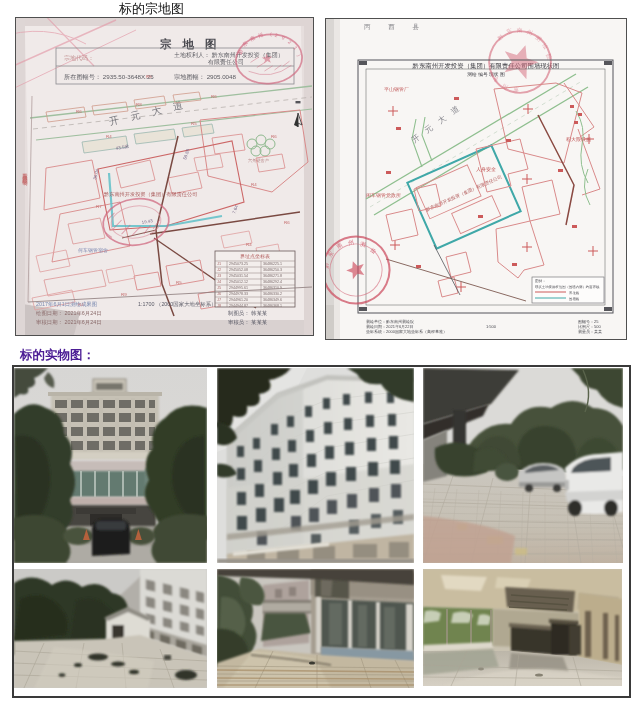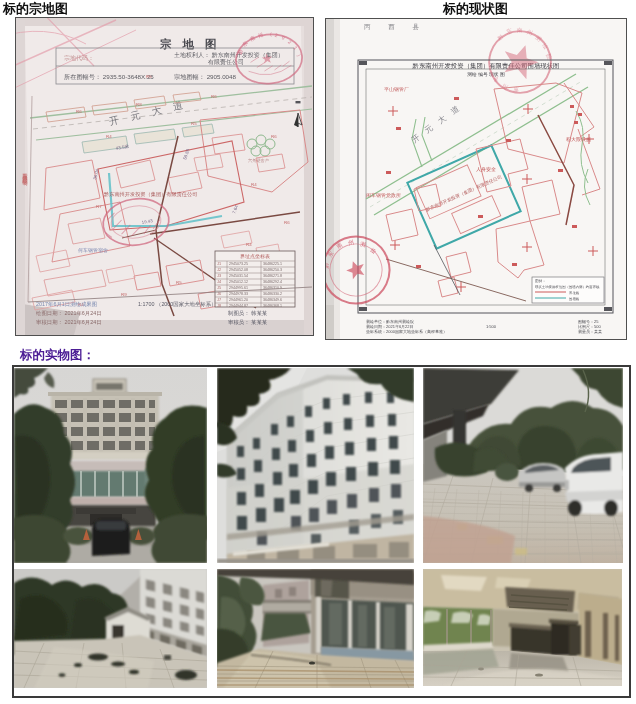--- a/index.html
+++ b/index.html
@@ -1,33 +1,32 @@
 <!DOCTYPE html>
 <html><head>
 <meta charset="utf-8">
 <style>
   html,body{margin:0;padding:0;background:#ffffff;}
   body{font-family:"Liberation Sans",sans-serif;}
   .page{position:relative;width:636px;height:704px;overflow:hidden;background:#ffffff;}
-  .t1{position:absolute;left:3px;top:0px;width:297px;font-size:13px;font-weight:bold;color:#111;}
+  .t1{position:absolute;left:3px;top:0px;width:297px;text-align:center;font-size:13px;font-weight:normal;color:#111;}
   .t2{position:absolute;left:325px;top:0px;width:301px;text-align:center;font-size:13px;font-weight:bold;color:#111;}
   .lbl{position:absolute;left:20px;top:347px;font-size:12.5px;font-weight:bold;color:#4c1d95;}
   .mapL{position:absolute;left:15px;top:17px;width:297px;height:317px;border:1px solid #4f4f4f;}
   .mapR{position:absolute;left:325px;top:18px;width:300px;height:320px;border:1px solid #4f4f4f;}
   .grid{position:absolute;left:12px;top:365px;width:615px;height:329px;border:2px solid #3a3a3a;background:#fff;}
   .ph{position:absolute;}
   svg{display:block;}
 </style>
 </head>
 <body>
 <div class="page">
 
 <div class="t1">标的宗地图</div>
 
-<div class="t2">标的现状图</div>
 
 <div class="mapL">
 <svg width="297" height="317" viewBox="0 0 297 317" font-family="Liberation Sans, sans-serif">
   <defs>
           <filter id="mb1" x="-5%" y="-5%" width="110%" height="110%">
             <feGaussianBlur stdDeviation="0.45"></feGaussianBlur>
           </filter>
         </defs>
 
   <rect width="297" height="317" fill="#e6dedd"></rect>

